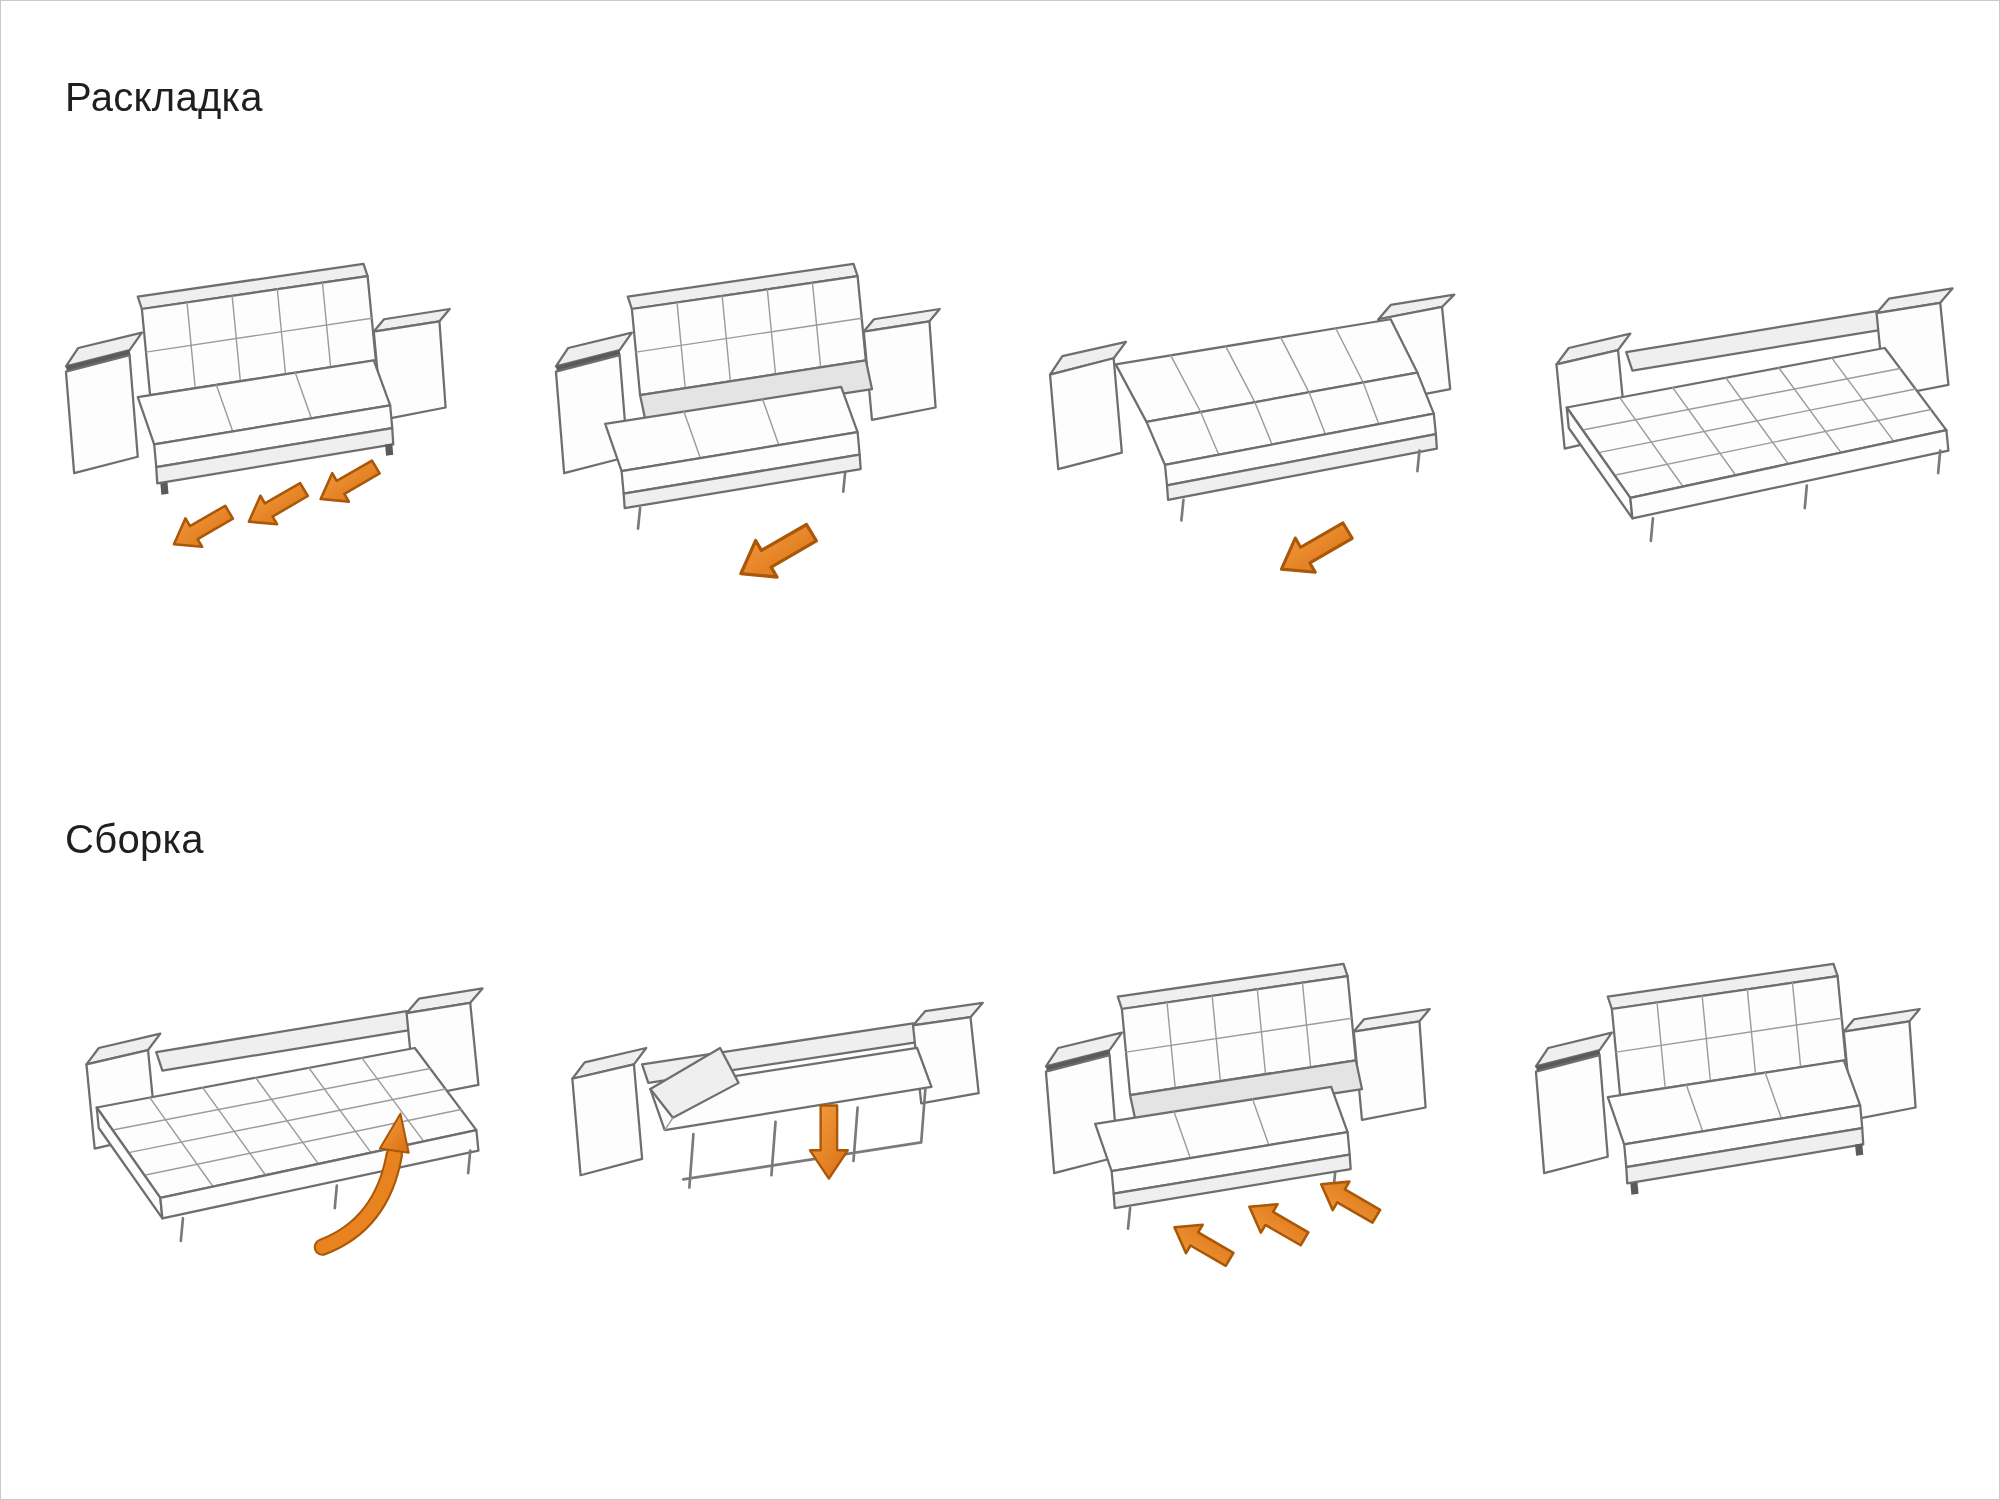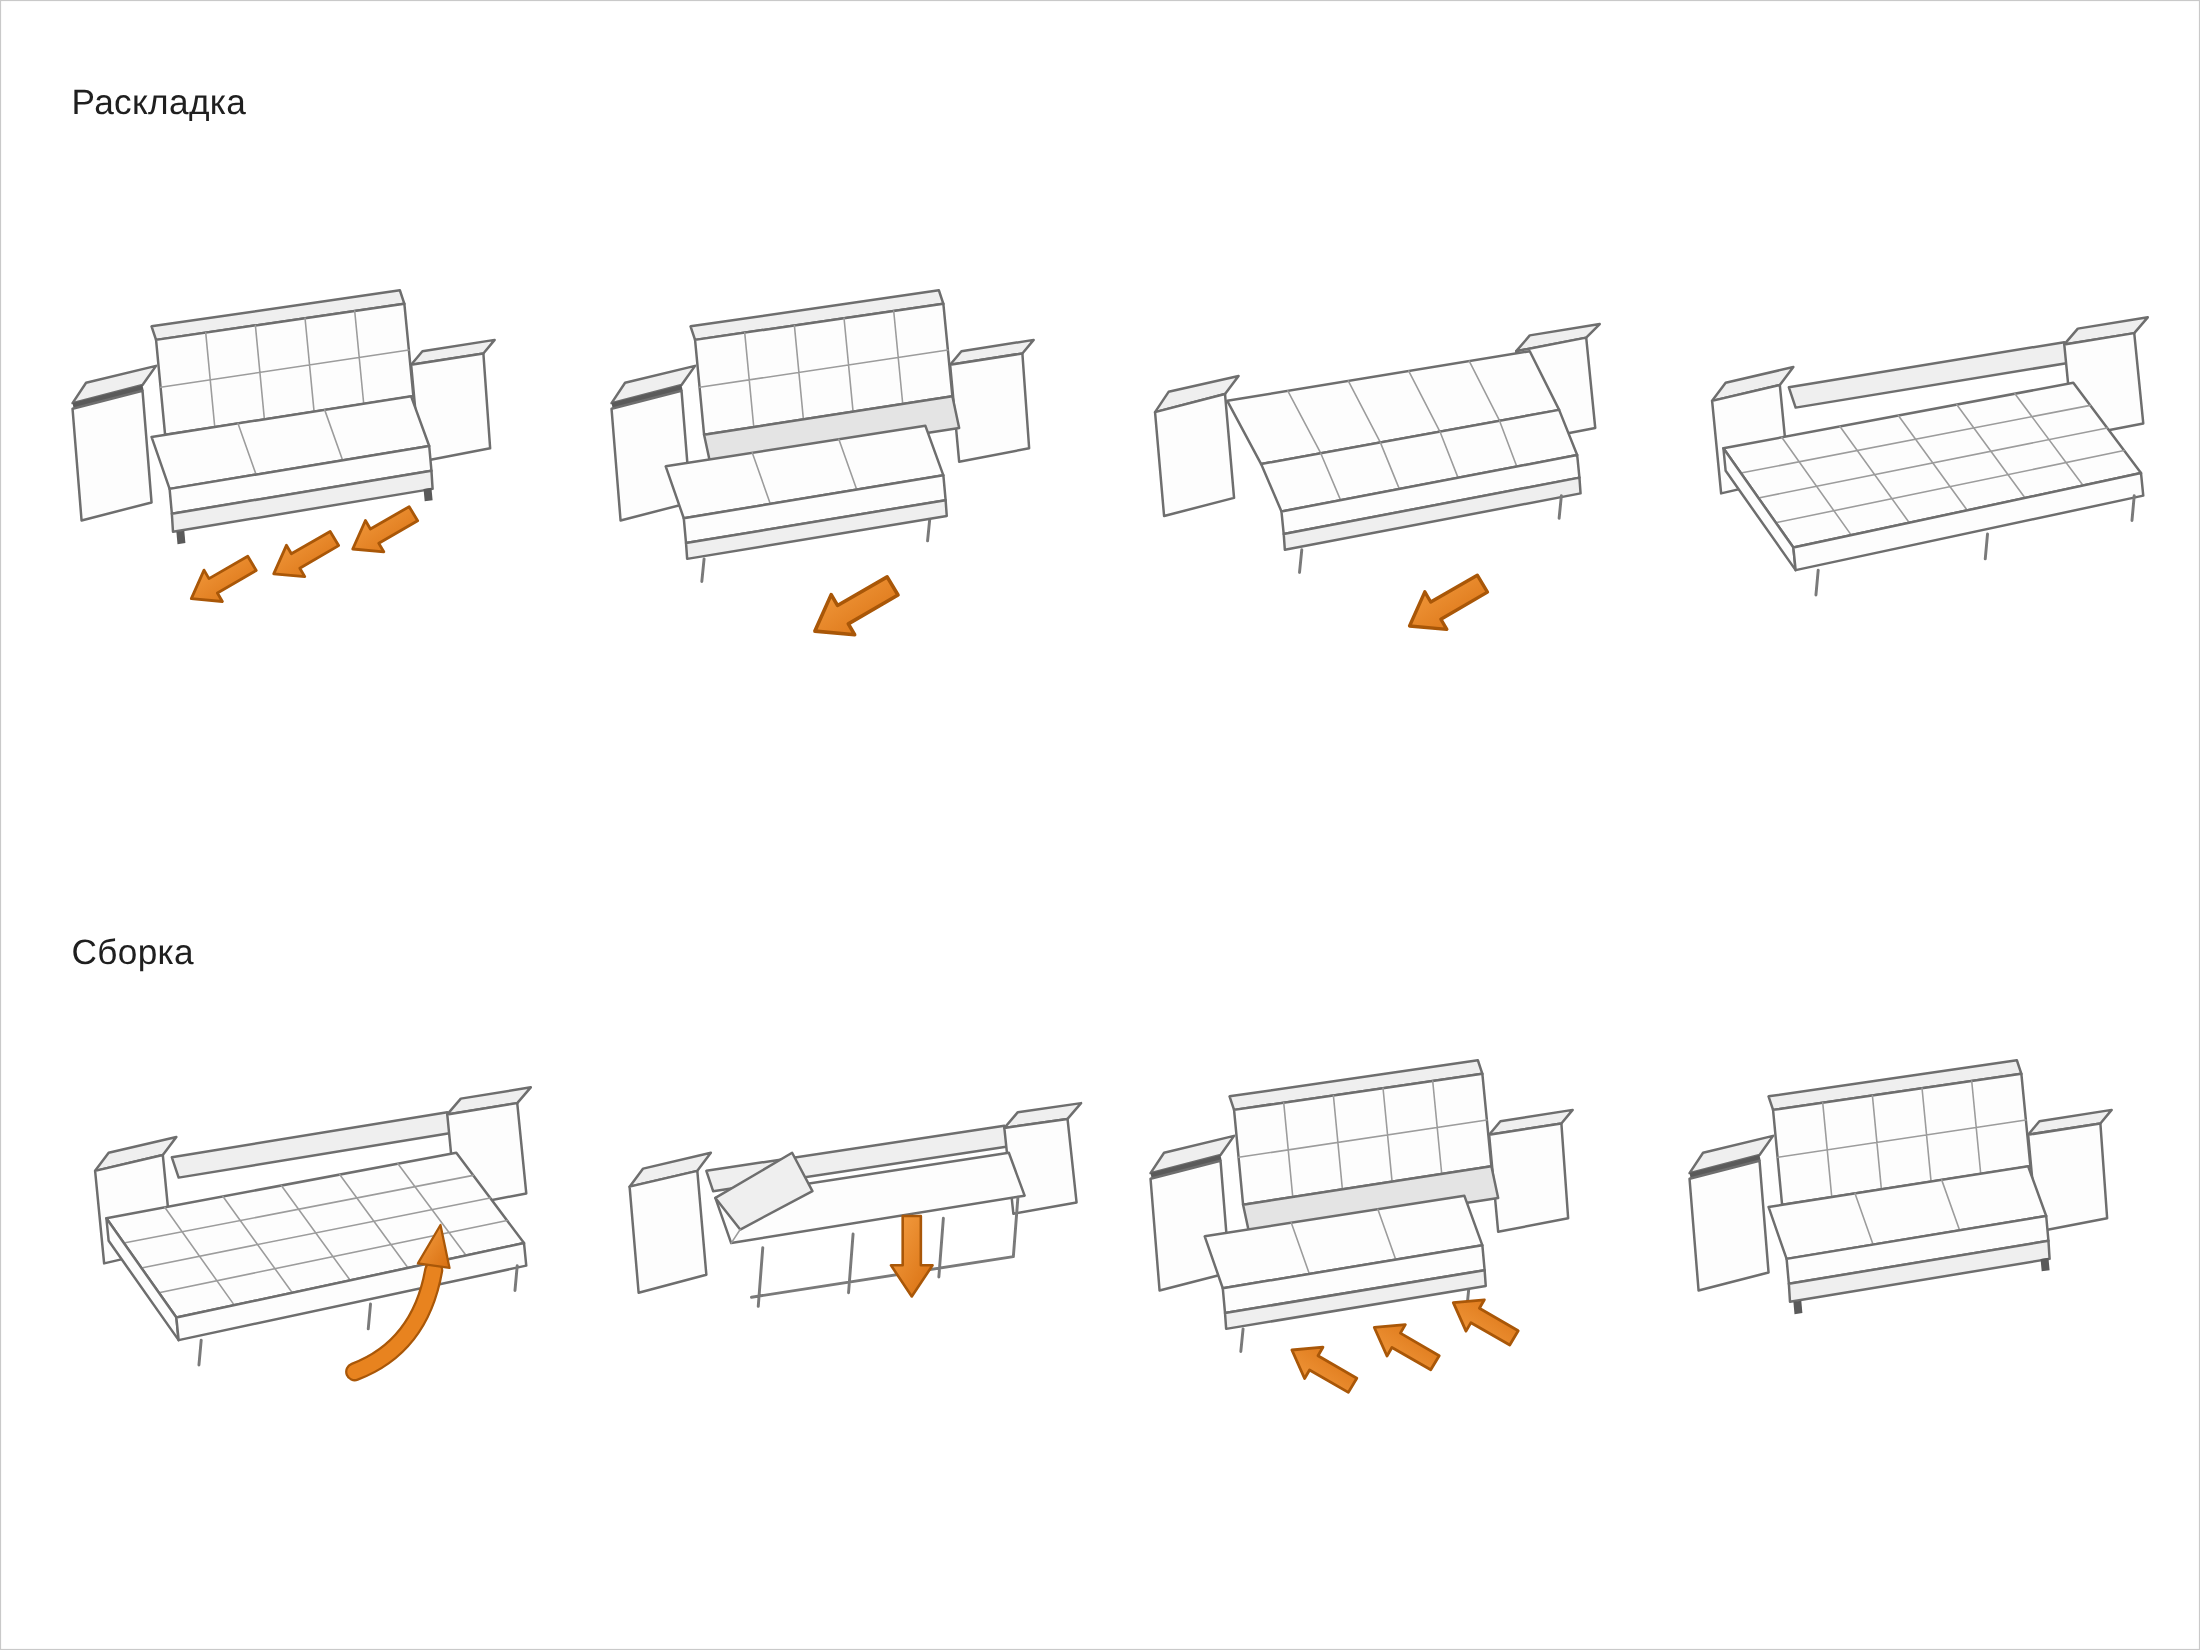--- a/index.html
+++ b/index.html
@@ -3,25 +3,25 @@
 <meta charset="utf-8">
 <style>
   *{margin:0;padding:0;box-sizing:border-box}
   html,body{background:#ffffff}
   body{
     width:2000px;height:1500px;position:relative;overflow:hidden;
     border:1px solid #c9c9c9;
     font-family:"Liberation Sans", sans-serif;
   }
   h2.sec{
-    position:absolute;left:64px;font-size:32px;font-weight:400;
+    position:absolute;left:64px;font-size:40px;font-weight:400;
     color:#1f1f1f;letter-spacing:.3px;
   }
   #title-unfold{top:74px}
-  #title-fold{top:846px}
+  #title-fold{top:816px}
   .row{position:absolute;left:24px;right:24px;display:flex;justify-content:space-between}
   #row-unfold{top:226px}
   #row-fold{top:926px}
   figure.step{width:480px;height:360px;display:flex;align-items:center;justify-content:center}
   svg.step{width:472px;height:349px;display:block}
   
   .ln{fill:#fdfdfd;stroke:#6e6e6e;stroke-width:2.2;stroke-linejoin:round;stroke-linecap:round}
   .shade{fill:#efefef}
   .gap{fill:#e4e4e4}
   .q{fill:none;stroke:#9c9c9c;stroke-width:1.4;stroke-linecap:round}

